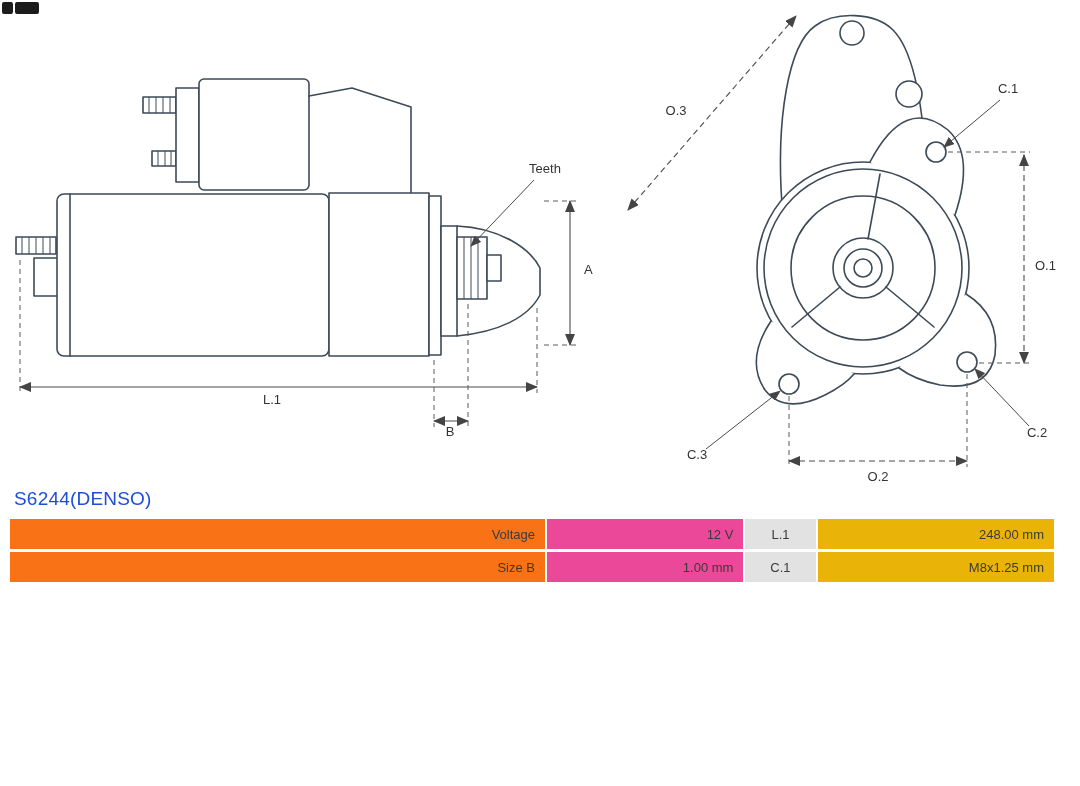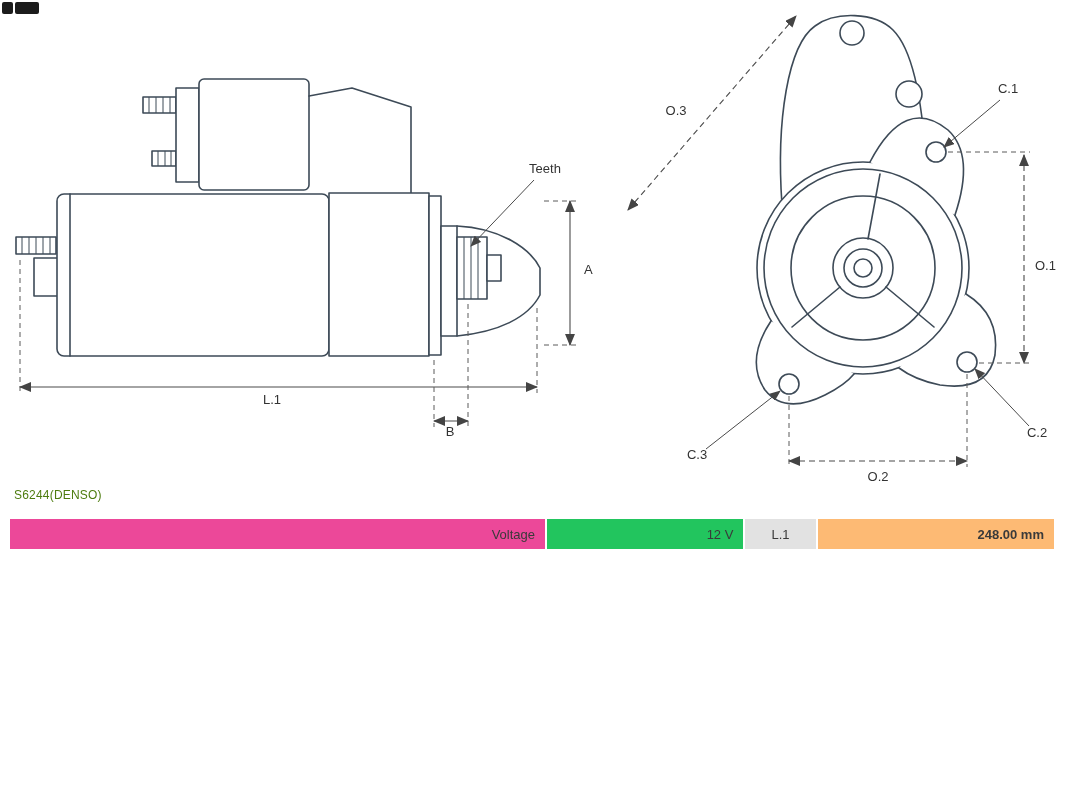--- a/index.html
+++ b/index.html
@@ -2,27 +2,27 @@
 <html><head>
 <meta charset="utf-8">
 <style>
   html,body{margin:0;padding:0;background:#fff;}
   body{font-family:"Liberation Sans","DejaVu Sans",sans-serif;}
   .stage{position:relative;width:1080px;height:786px;background:#fff;overflow:hidden;}
   .logo{position:absolute;top:2px;left:2px;width:38px;height:13px;}
   .logo .b1{position:absolute;left:0;top:0;width:11px;height:12px;background:#1c1c1c;border-radius:2px;}
   .logo .b2{position:absolute;left:13px;top:0;width:24px;height:12px;background:#1c1c1c;border-radius:2px;}
   .drawing{position:absolute;top:0;left:0;}
-  .part-title{position:absolute;top:488px;left:14px;font-size:12px;color:#4d7c0f;letter-spacing:.2px;}
+  .part-title{position:absolute;top:488px;left:14px;font-size:19px;color:#1d4ed8;letter-spacing:.2px;}
   .spec-table{position:absolute;top:516px;left:8px;border-collapse:separate;border-spacing:2px 3px;table-layout:fixed;width:1048px;}
   .spec-table td{height:30px;padding:0 10px;font-size:13px;color:#3a3a3a;vertical-align:middle;overflow:hidden;white-space:nowrap;}
-  td.c-label{background:#ec4899;text-align:right;}
-  td.c-value{background:#22c55e;text-align:right;margin-top:36px;}
+  td.c-label{background:#f97316;text-align:right;}
+  td.c-value{background:#ec4899;text-align:right;margin-top:36px;}
   td.c-dim{background:#e2e2e2;text-align:center;}
-  td.c-dimval{background:#fdba74;text-align:right;font-weight:bold;}
+  td.c-dimval{background:#eab308;text-align:right;}
   
   .part{fill:none;stroke:#3d4a57;stroke-width:1.6;stroke-linejoin:round;stroke-linecap:round;}
   .partf{fill:#ffffff;stroke:#3d4a57;stroke-width:1.6;stroke-linejoin:round;}
   .fillonly{fill:#ffffff;stroke:none;}
   .tick{fill:none;stroke:#3d4a57;stroke-width:1;}
   .dim{fill:none;stroke:#4a4a4a;stroke-width:1.1;}
   .dimd{fill:none;stroke:#4a4a4a;stroke-width:1.1;stroke-dasharray:6 4;}
   .ext{fill:none;stroke:#5a5a5a;stroke-width:1;stroke-dasharray:5 4;}
   .callout{fill:none;stroke:#4a4a4a;stroke-width:1;}
   .lbl{font-size:13px;fill:#333;}
@@ -149,16 +149,22 @@
         <col style="width:70px">
         <col style="width:236px">
     </colgroup>
     <tbody>
       <tr>
         <td class="c-label">Voltage</td>
         <td class="c-value">12 V</td>
         <td class="c-dim">L.1</td>
         <td class="c-dimval">248.00 mm</td>
       </tr>
+      <tr>
+        <td class="c-label">Size B</td>
+        <td class="c-value">1.00 mm</td>
+        <td class="c-dim">C.1</td>
+        <td class="c-dimval">M8x1.25 mm</td>
+      </tr>
     </tbody>
   </table>
 
 </div>
 
 </body></html>

